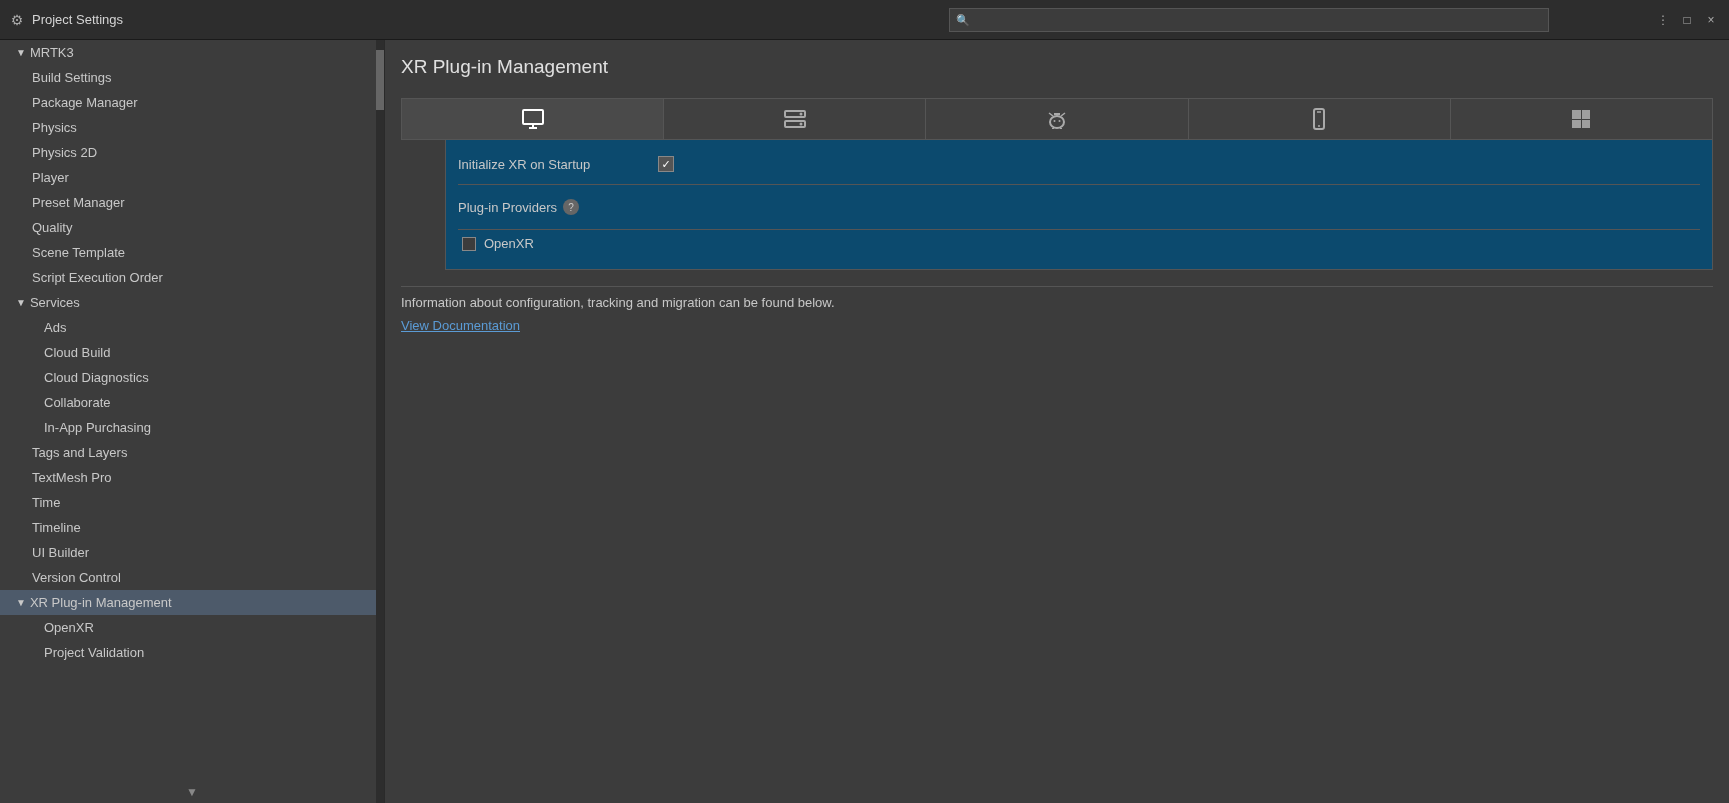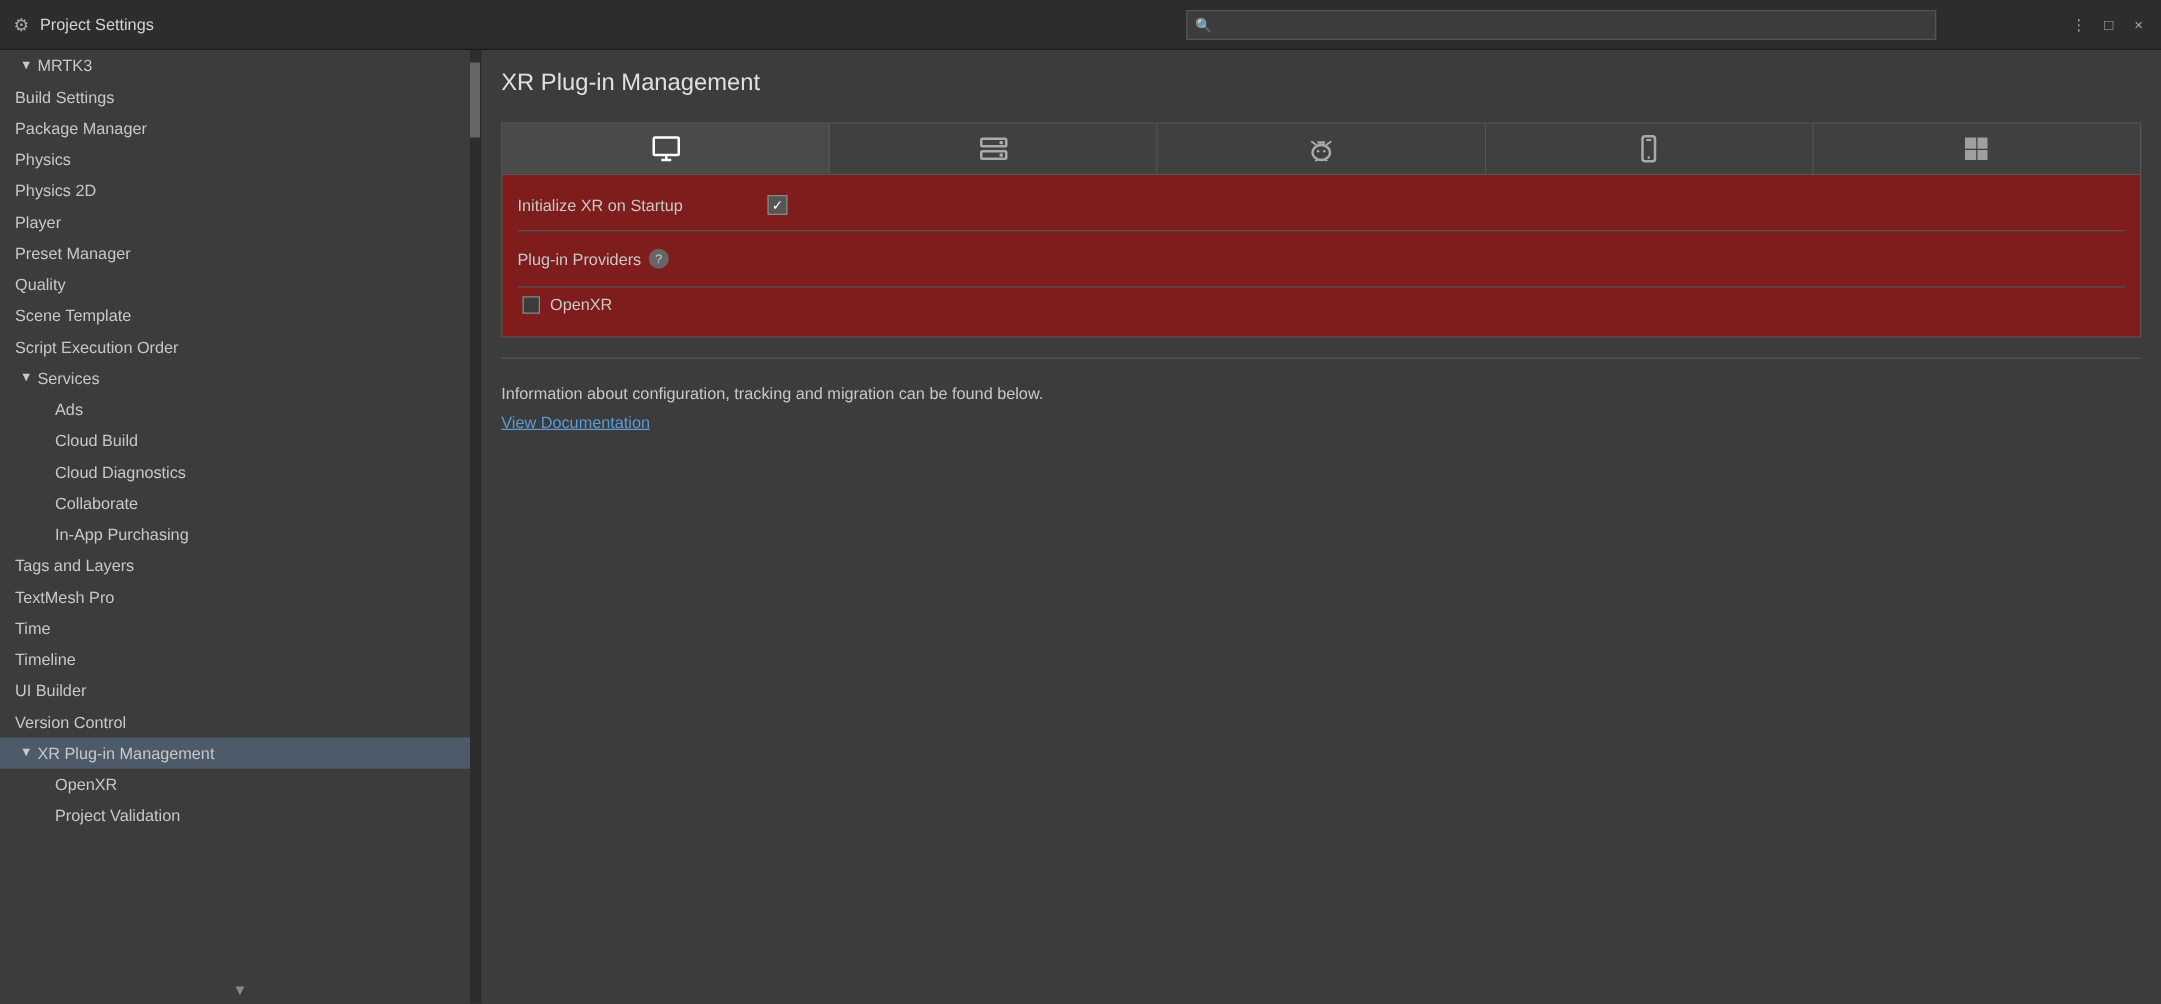--- a/index.html
+++ b/index.html
@@ -103,21 +103,21 @@
     .sidebar-item {
       padding: 5px 12px 5px 16px;
       cursor: pointer;
       white-space: nowrap;
       display: flex;
       align-items: center;
       color: #c8c8c8;
     }
     .sidebar-item.selected { background: #4d5a6a; }
     .sidebar-item.group-header { font-weight: normal; }
-    .sidebar-item.indented { padding-left: 12px; }
+    .sidebar-item.indented { padding-left: 32px; }
     .sidebar-item.indented2 { padding-left: 44px; text-align: center; }
 
     .arrow-icon {
       font-size: 10px;
       margin-right: 4px;
       display: inline-block;
     }
 
     
     .content {
@@ -153,24 +153,25 @@
       color: #aaa;
     }
     .platform-tab:last-child { border-right: none; }
     .platform-tab.active {
       background: #4a4a4a;
       color: #fff;
     }
 
     
     .settings-panel {
-      background: #7f1d1d;
+      background: #0c4a6e;
       border: 1px solid #555;
       border-top: none;
       padding: 12px 12px;
+      margin-left: 44px;
     }
 
     .setting-row {
       display: flex;
       align-items: center;
       padding: 4px 0;
       margin-bottom: 8px;
     }
     .setting-label {
       color: #c8c8c8;
@@ -230,21 +231,21 @@
       margin-right: 8px;
       cursor: pointer;
     }
     .openxr-label {
       color: #c8c8c8;
     }
 
     
     .info-section {
       margin-top: 16px;
-      padding: 20px 0;
+      padding: 8px 0;
       border-top: 1px solid #555;
     }
     .info-text {
       color: #c8c8c8;
       margin-bottom: 8px;
       font-size: 13px;
     }
     .view-doc-link {
       color: #5b9bd5;
       cursor: pointer;

